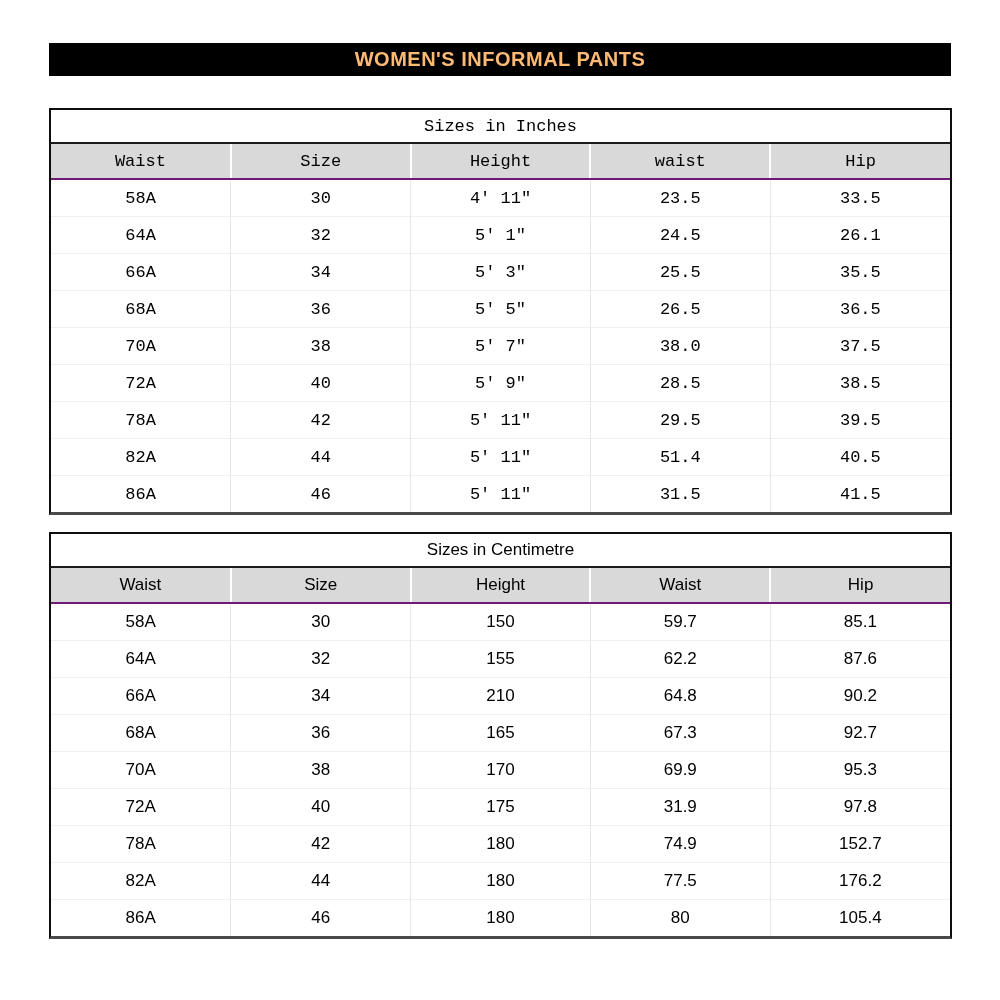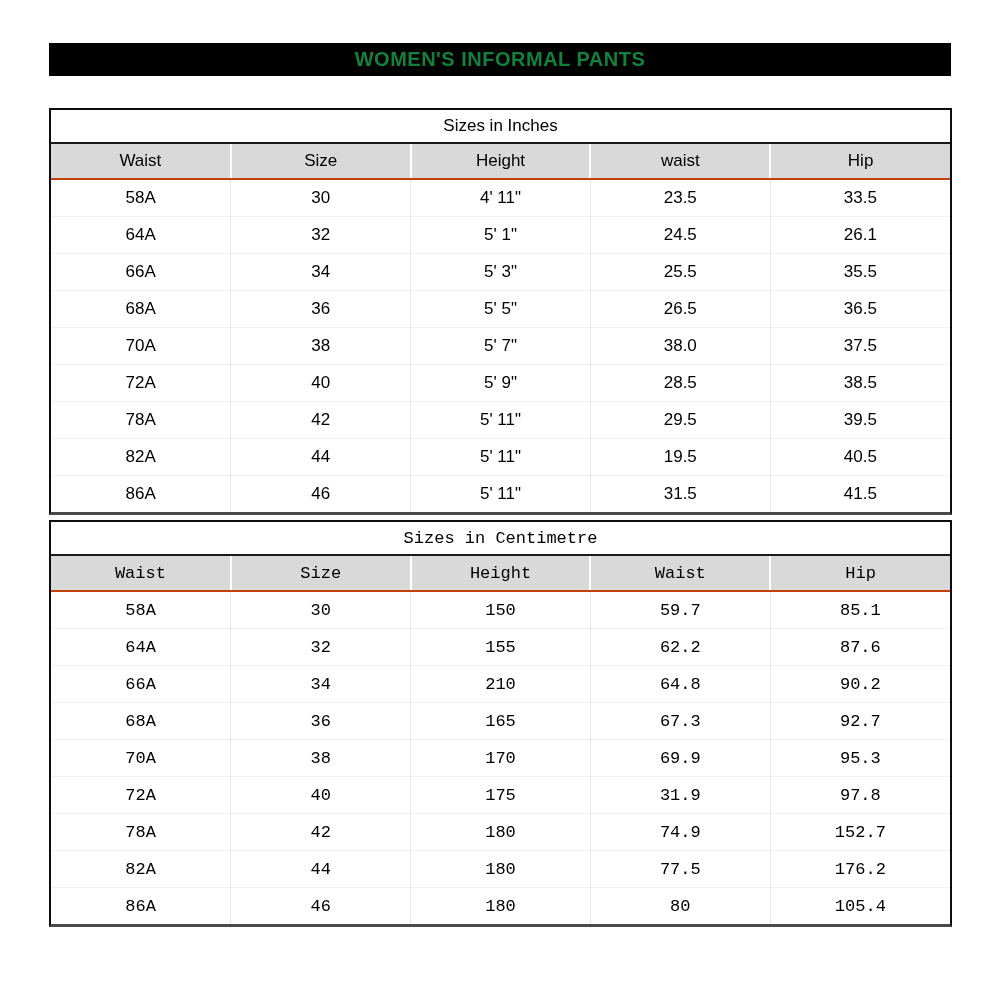--- a/index.html
+++ b/index.html
@@ -15,39 +15,39 @@
     font-family: "Liberation Sans", sans-serif;
     color: #000000;
   }
   .title-banner {
     position: absolute;
     left: 49px;
     top: 43px;
     width: 902px;
     height: 33px;
     background: #000000;
-    color: #15803d;
+    color: #fdba74;
     display: flex;
     align-items: center;
     justify-content: center;
     font-size: 20px;
     font-weight: bold;
     letter-spacing: 0.5px;
   }
   .size-table {
     position: absolute;
     left: 49px;
     width: 903px;
     border: 2px solid #0d0d0d;
     border-bottom: 3px solid #4a4a4a;
     box-sizing: border-box;
     background: #ffffff;
   }
-  .size-table.inches { top: 108px; }
-  .size-table.cm     { top: 520px; font-family: Liberation Mono, monospace; }
+  .size-table.inches { top: 108px; font-family: Liberation Mono, monospace; }
+  .size-table.cm     { top: 532px; }
   .tbl-caption {
     height: 32px;
     display: flex;
     align-items: center;
     justify-content: center;
     font-size: 17px;
     background: #ffffff;
     border-bottom: 2px solid #1a1a1a;
   }
   table {
@@ -55,21 +55,21 @@
     table-layout: fixed;
     border-collapse: collapse;
     font-size: 17px;
   }
   thead th {
     background: #d9d9d9;
     font-weight: normal;
     height: 32px;
     text-align: center;
     vertical-align: middle;
-    border-bottom: 2px solid #c2410c;
+    border-bottom: 2px solid #701a75;
   }
   thead th + th {
     border-left: 2px solid #ffffff;
   }
   tbody td {
     height: 34px;
     text-align: center;
     vertical-align: middle;
   }
   tbody td + td {
@@ -147,21 +147,21 @@
             <td>78A</td>
             <td>42</td>
             <td>5' 11"</td>
             <td>29.5</td>
             <td>39.5</td>
           </tr>
           <tr>
             <td>82A</td>
             <td>44</td>
             <td>5' 11"</td>
-            <td>19.5</td>
+            <td>51.4</td>
             <td>40.5</td>
           </tr>
           <tr>
             <td>86A</td>
             <td>46</td>
             <td>5' 11"</td>
             <td>31.5</td>
             <td>41.5</td>
           </tr>
         </tbody>

